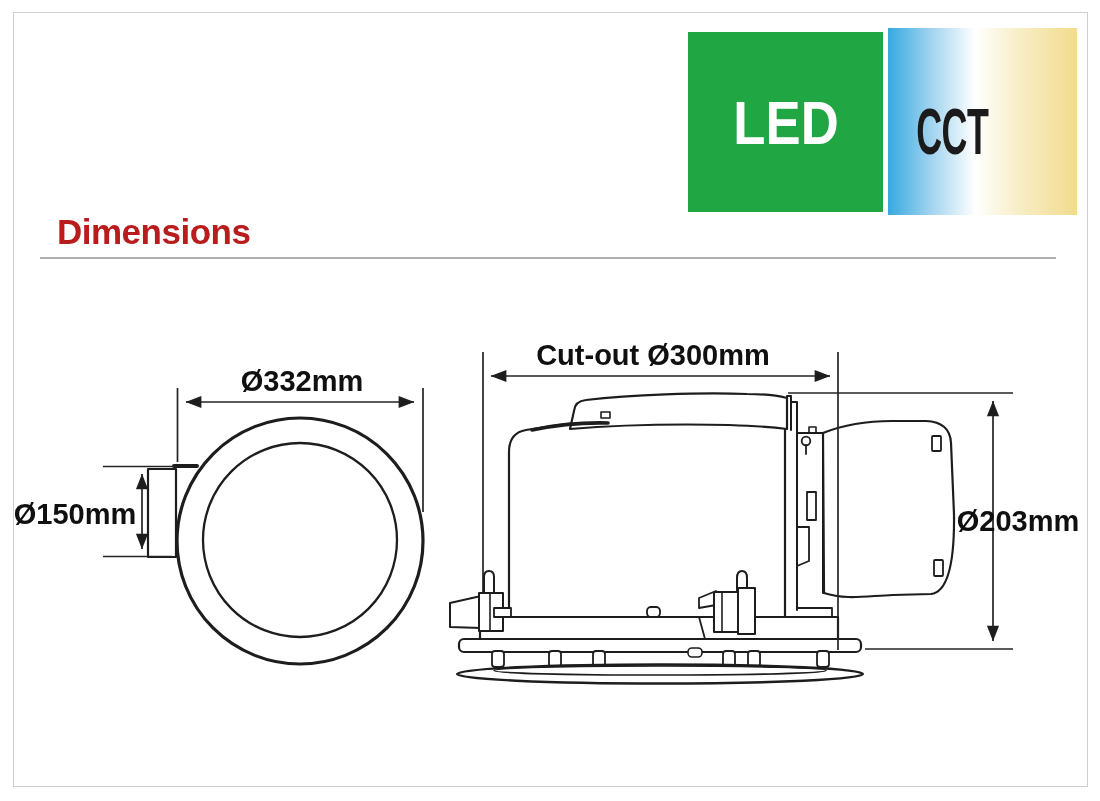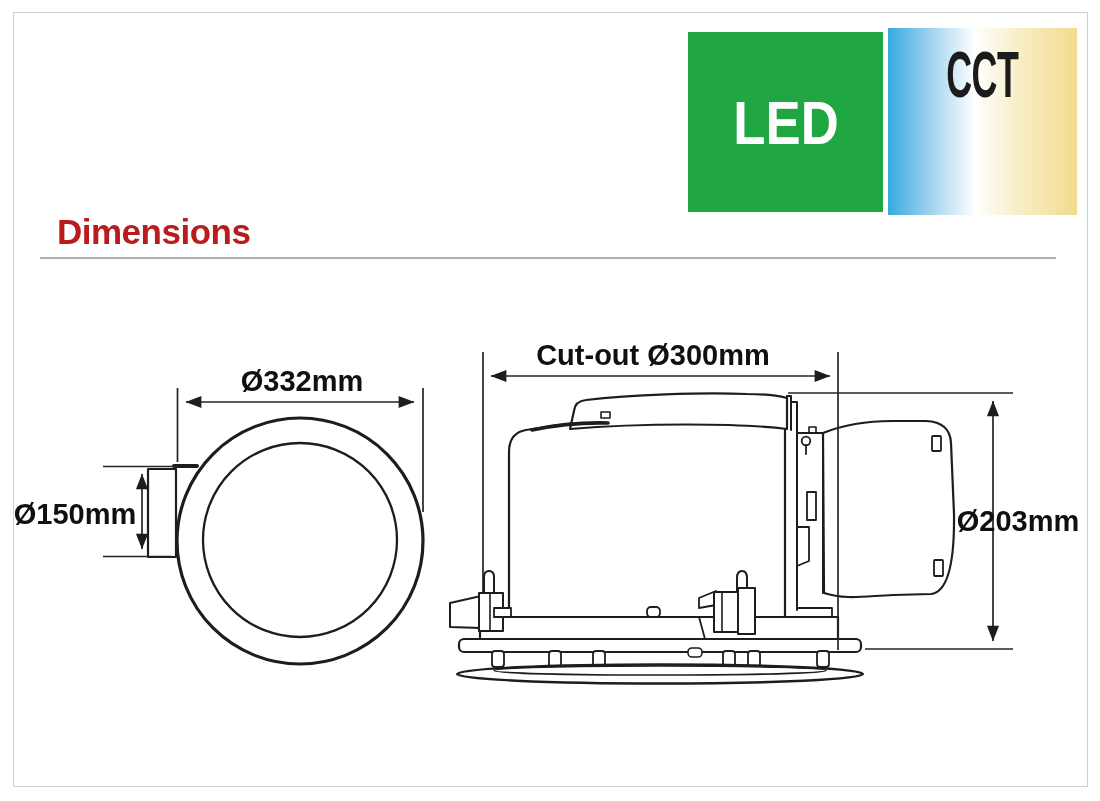--- a/index.html
+++ b/index.html
@@ -16,21 +16,21 @@
     position:absolute;left:688px;top:32px;width:195px;height:180px;
     background:#21A644;display:flex;align-items:center;justify-content:center;
   }
   .badge-led .led-label{
     color:#ffffff;font-size:62px;font-weight:bold;letter-spacing:0px;
     display:inline-block;transform:scaleX(0.85);
   }
   .badge-cct{
     position:absolute;left:888px;top:28px;width:189px;height:187px;
     background:linear-gradient(90deg,#36A9E1 0%,#9ED2EE 22%,#FFFFFF 46%,#F8EFC9 68%,#F2DB8D 100%);
-    display:flex;flex-direction:column;align-items:center;box-sizing:border-box;padding-top:21px;
+    display:flex;flex-direction:row;align-items:center;box-sizing:border-box;padding-top:21px;
   }
   .cct-title{
     font-size:64px;font-weight:bold;color:#1B1B1B;line-height:52px;height:52px;
     display:inline-block;transform:scaleX(0.56);letter-spacing:-1px;
   }
   .cct-sub{margin-top:7px;text-align:center;}
   .cct-sub div{
     font-size:21px;font-weight:bold;color:#1B1B1B;line-height:21.5px;
     transform:scaleX(0.84);white-space:nowrap;
   }

